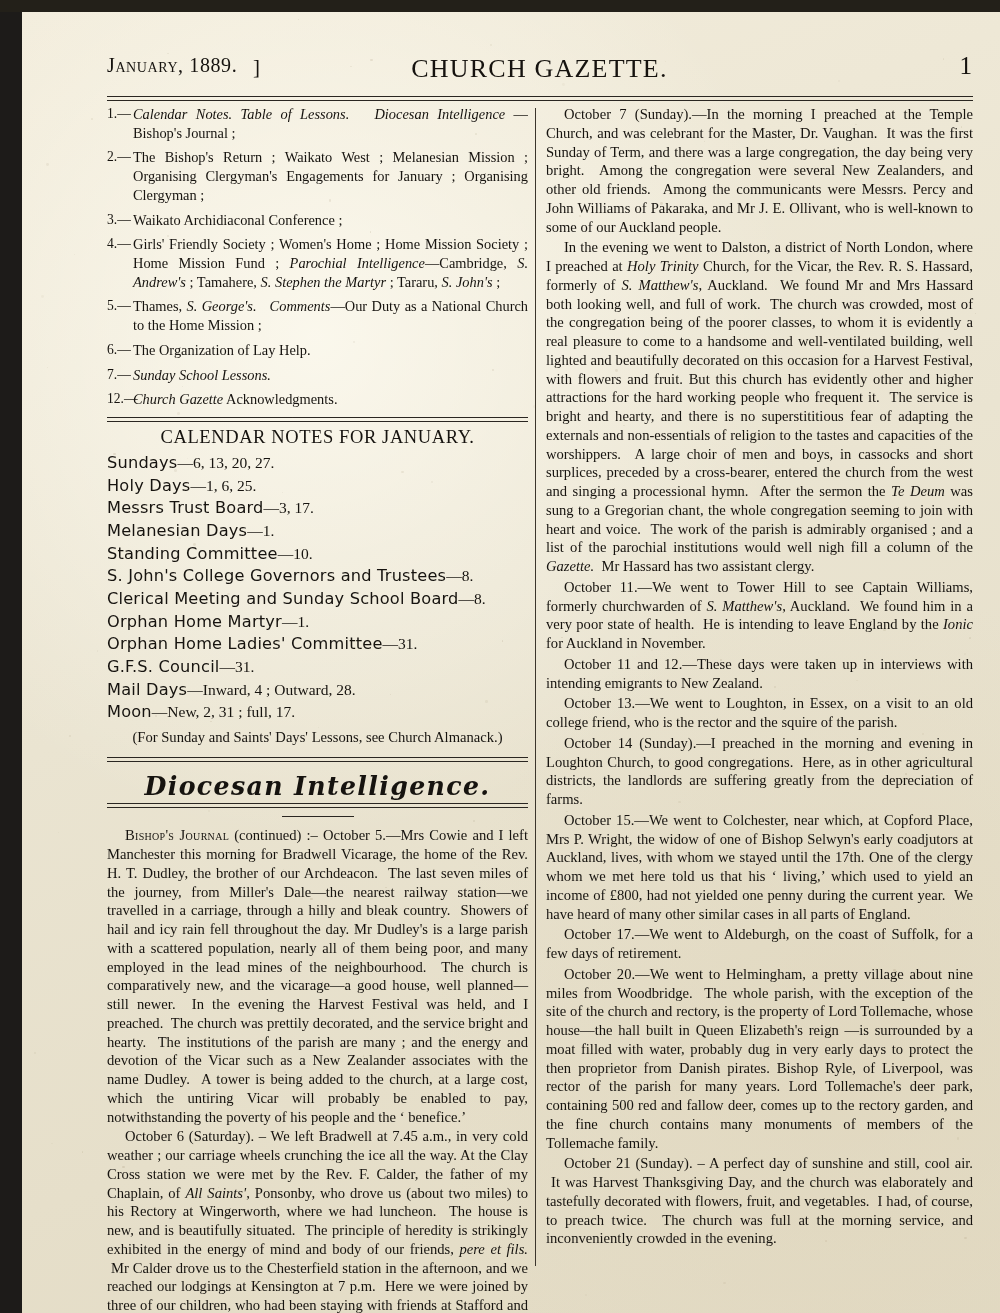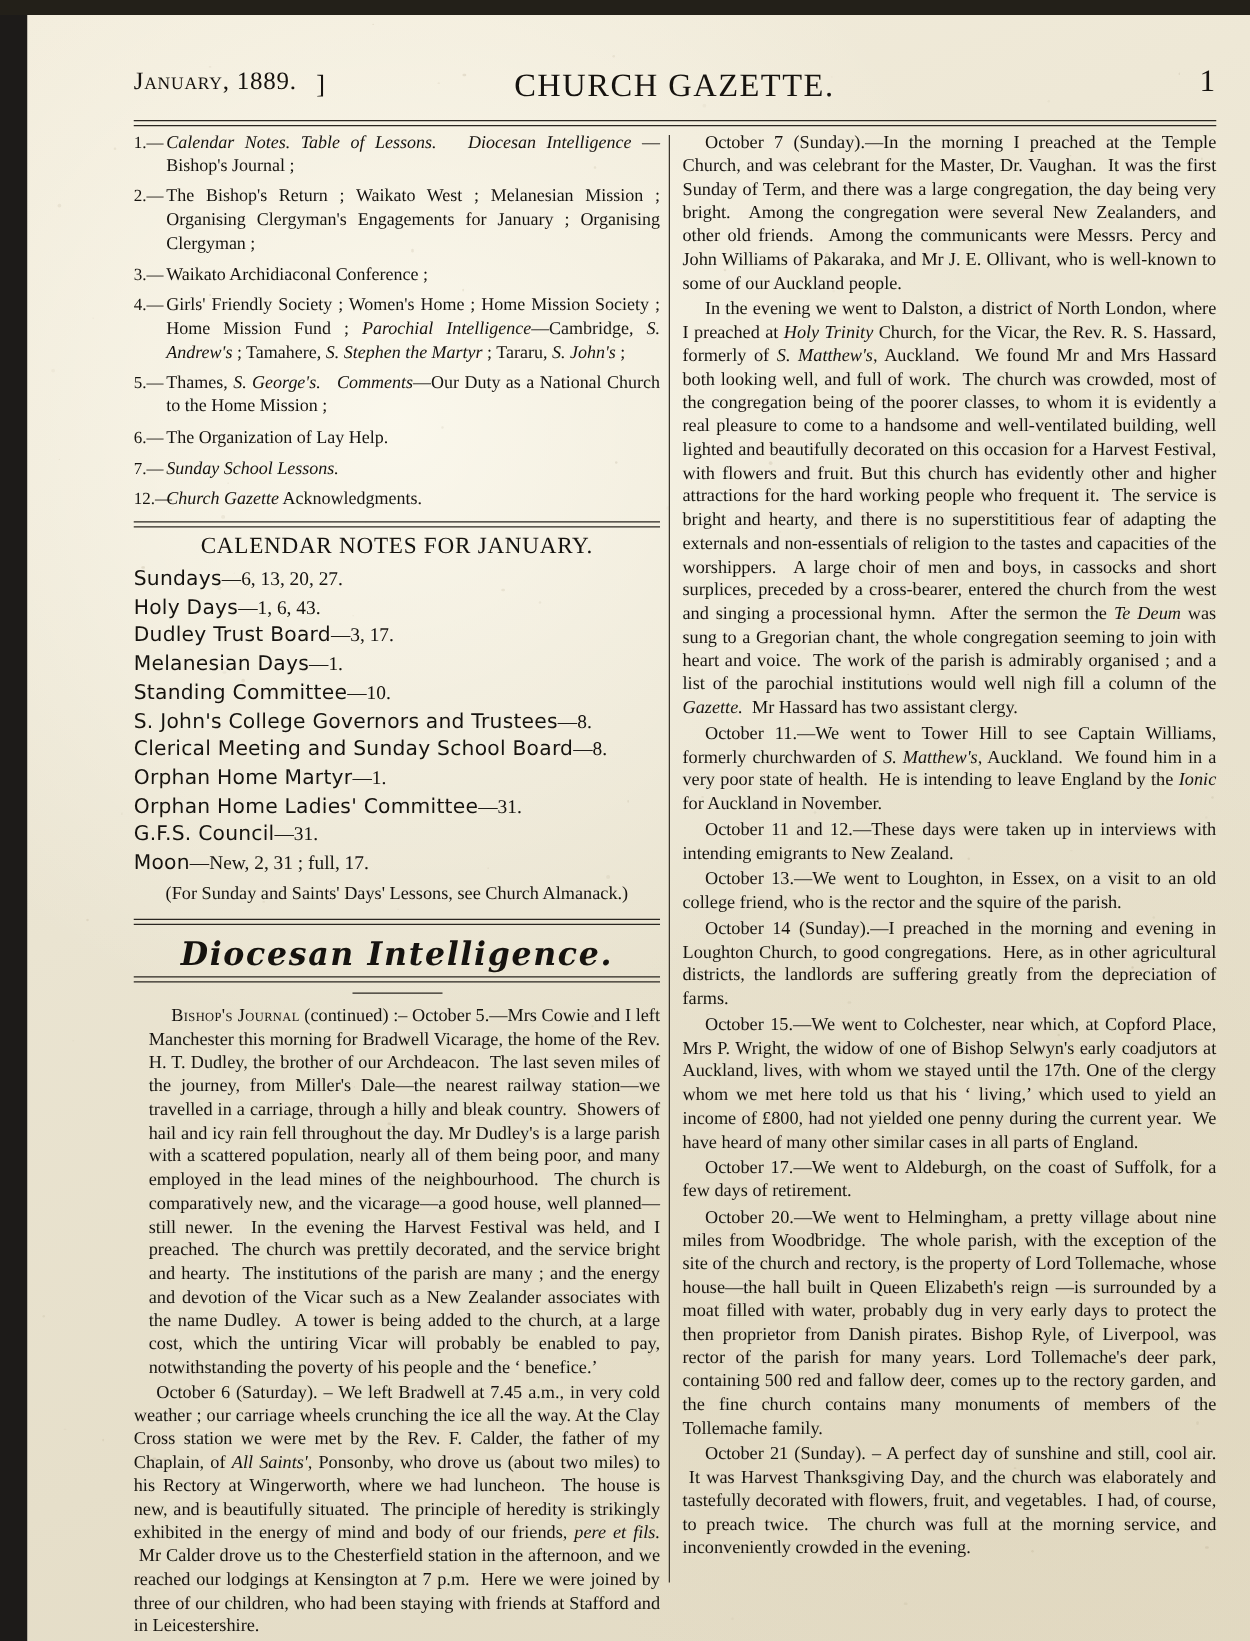--- a/index.html
+++ b/index.html
@@ -247,21 +247,21 @@
   
   .para {
     font-size: 14.6px;
     line-height: 1.285;
     text-align: justify;
     text-justify: inter-word;
     margin: 0 0 1px 0;
     text-indent: 18px;
     hyphens: none;
   }
-  .para.first { text-indent: 18px; margin-left: 12px; }
+  .para.first { text-indent: 18px; }
   .para i { font-style: italic; }
   .para .sc {
     font-variant: small-caps;
     letter-spacing: 0.3px;
   }
   .rcol .para { text-indent: 18px; margin-bottom: 2px; }
 </style>
 </head>
 <body>
 
@@ -293,29 +293,30 @@
         <li><span class="num">6.—</span><span>The Organization of Lay Help.</span></li>
         <li><span class="num">7.—</span><span><i>Sunday School Lessons.</i></span></li>
         <li><span class="num">12.—</span><span><i>Church Gazette</i> Acknowledgments.</span></li>
       </ul>
 
       <div class="rule-pair"></div>
 
       <div class="calendar-title">CALENDAR NOTES FOR JANUARY.</div>
 
       <div class="cal-line"><span>Sundays</span><span class="val">—6, 13, 20, 27.</span></div>
-      <div class="cal-line"><span>Holy Days</span><span class="val">—1, 6, 43.</span></div>
-      <div class="cal-line"><span>Dudley Trust Board</span><span class="val">—3, 17.</span></div>
+      <div class="cal-line"><span>Holy Days</span><span class="val">—1, 6, 25.</span></div>
+      <div class="cal-line"><span>Messrs Trust Board</span><span class="val">—3, 17.</span></div>
       <div class="cal-line"><span>Melanesian Days</span><span class="val">—1.</span></div>
       <div class="cal-line"><span>Standing Committee</span><span class="val">—10.</span></div>
       <div class="cal-line"><span>S. John's College Governors and Trustees</span><span class="val">—8.</span></div>
       <div class="cal-line"><span>Clerical Meeting and Sunday School Board</span><span class="val">—8.</span></div>
       <div class="cal-line"><span>Orphan Home Martyr</span><span class="val">—1.</span></div>
       <div class="cal-line"><span>Orphan Home Ladies' Committee</span><span class="val">—31.</span></div>
       <div class="cal-line"><span>G.F.S. Council</span><span class="val">—31.</span></div>
+      <div class="cal-line"><span>Mail Days</span><span class="val">—Inward, 4 ; Outward, 28.</span></div>
       <div class="cal-line"><span>Moon</span><span class="val">—New, 2, 31 ; full, 17.</span></div>
 
       <div class="cal-note">(For Sunday and Saints' Days' Lessons, see Church Almanack.)</div>
 
       <div class="dio-rule-top"></div>
       <div class="dio-heading">Diocesan Intelligence.</div>
       <div class="dio-rule-bottom"></div>
       <div class="dio-short-rule"></div>
 
       <p class="para first"><span class="sc">Bishop's Journal</span> (continued) :– October 5.—Mrs Cowie and I left Manchester this morning for Bradwell Vicarage, the home of the Rev. H. T. Dudley, the brother of our Archdeacon. &nbsp;The last seven miles of the journey, from Miller's Dale—the nearest railway station—we travelled in a carriage, through a hilly and bleak country. &nbsp;Showers of hail and icy rain fell throughout the day. Mr Dudley's is a large parish with a scattered population, nearly all of them being poor, and many employed in the lead mines of the neighbourhood. &nbsp;The church is comparatively new, and the vicarage—a good house, well planned—still newer. &nbsp;In the evening the Harvest Festival was held, and I preached. &nbsp;The church was prettily decorated, and the service bright and hearty. &nbsp;The institutions of the parish are many ; and the energy and devotion of the Vicar such as a New Zealander associates with the name Dudley. &nbsp;A tower is being added to the church, at a large cost, which the untiring Vicar will probably be enabled to pay, notwithstanding the poverty of his people and the ‘ benefice.’</p>

